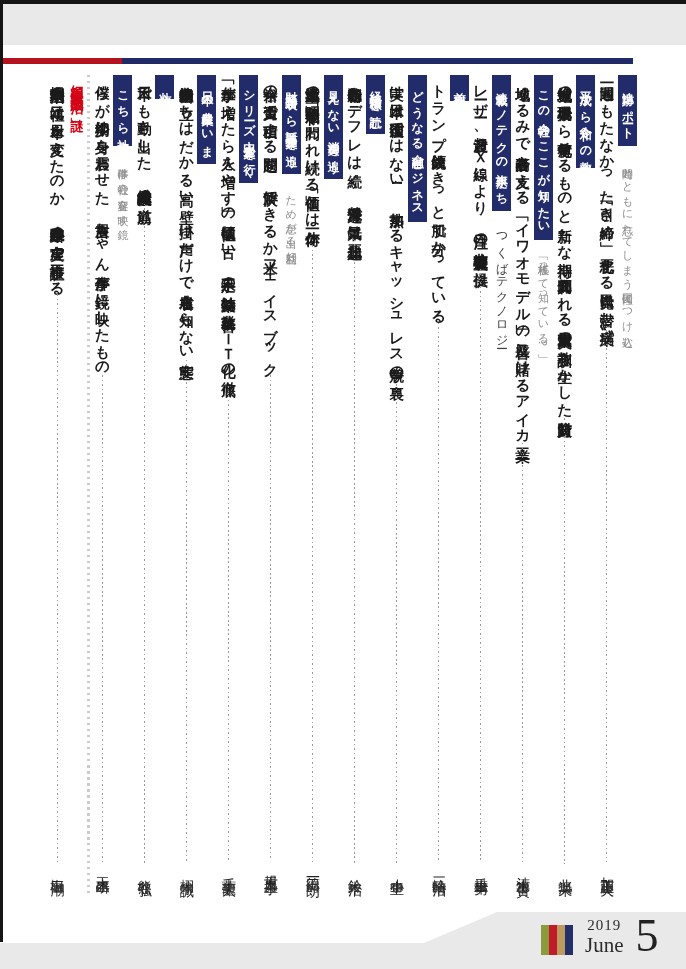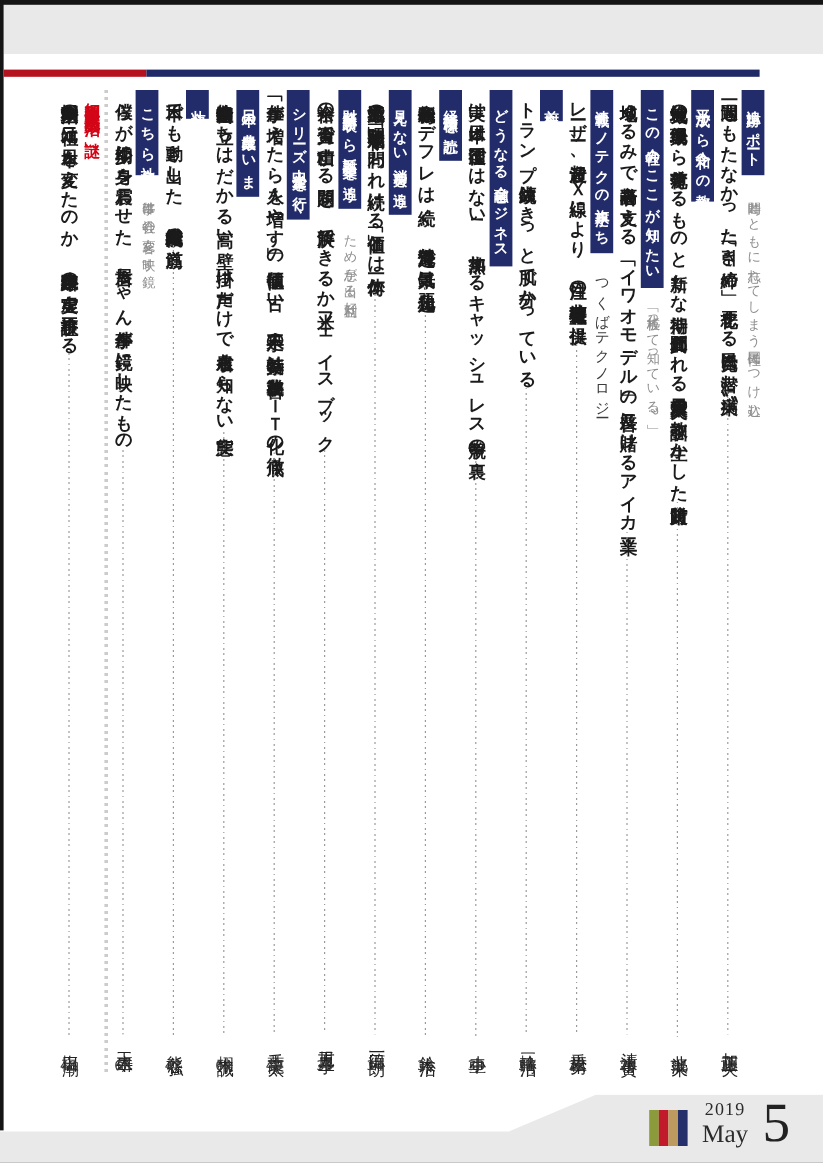--- a/index.html
+++ b/index.html
@@ -246,17 +246,17 @@
 
   <div class="pub">
     <div class="brandbars" id="brandbars">
         <span style="background: rgb(139, 154, 58);"></span>
         <span style="background: rgb(193, 27, 43);"></span>
         <span style="background: rgb(189, 154, 93);"></span>
         <span style="background: rgb(37, 48, 107);"></span>
       </div>
     <div class="pub-date">
       <span class="pub-year">2019</span>
-      <span class="pub-month">May</span>
+      <span class="pub-month">June</span>
     </div>
     <div class="pub-issue">5</div>
   </div>
 </div>
 
 </body></html>

